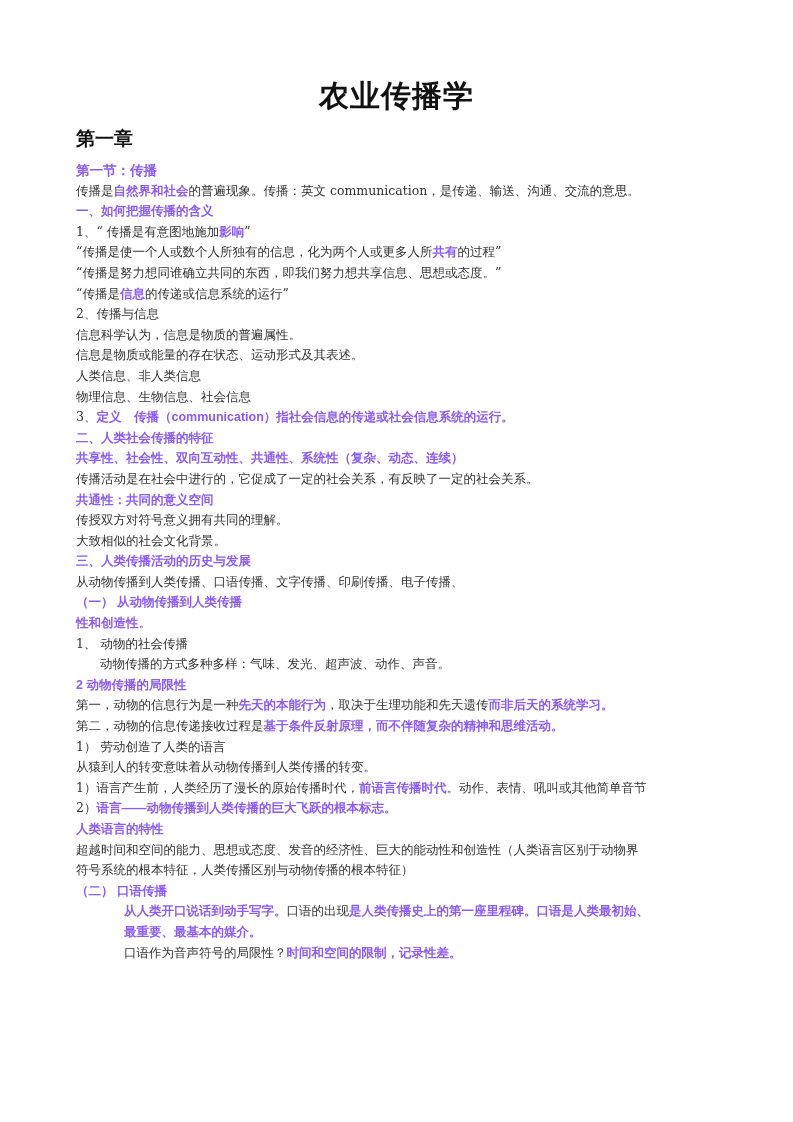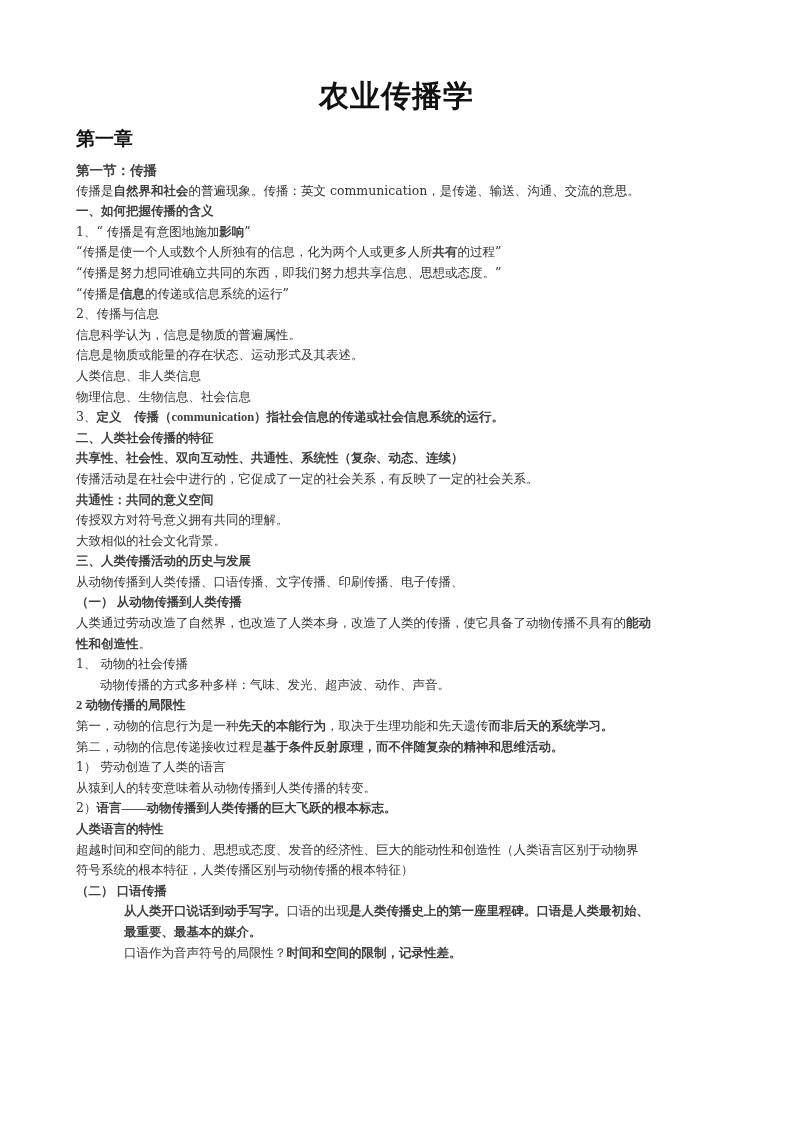--- a/index.html
+++ b/index.html
@@ -17,21 +17,21 @@
   .chapter {
     position: absolute; left: 76px; top: 126px;
     font-family: Liberation Mono, monospace;
     font-size: 19px; font-weight: bold; color: #111;
   }
   .body-block { position: absolute; left: 76px; top: 160px; width: 650px; }
   .line {
     font-size: 12.5px; line-height: 20.6px; height: 20.6px; white-space: nowrap;
     color: #333;
   }
-  .b { font-weight: bold; color: #404040; font-family: Liberation Serif, serif; }
+  .b { font-weight: bold; color: #8b5cf6; font-family: Liberation Sans, sans-serif; }
   .indent1 { padding-left: 24px; }
   .indent2 { padding-left: 48px; }
   .sec { font-size: 13.5px; }
 </style>
 </head>
 <body>
 
 <div class="page">
   <div class="title">农业传播学</div>
   <div class="chapter">第一章</div>
@@ -51,29 +51,29 @@
       <div class="line"><span>3、</span><span class="b">定义　传播（communication）指社会信息的传递或社会信息系统的运行。</span></div>
       <div class="line"><span class="b">二、人类社会传播的特征</span></div>
       <div class="line"><span class="b">共享性、社会性、双向互动性、共通性、系统性（复杂、动态、连续）</span></div>
       <div class="line"><span>传播活动是在社会中进行的，它促成了一定的社会关系，有反映了一定的社会关系。</span></div>
       <div class="line"><span class="b">共通性：共同的意义空间</span></div>
       <div class="line"><span>传授双方对符号意义拥有共同的理解。</span></div>
       <div class="line"><span>大致相似的社会文化背景。</span></div>
       <div class="line"><span class="b">三、人类传播活动的历史与发展</span></div>
       <div class="line"><span>从动物传播到人类传播、口语传播、文字传播、印刷传播、电子传播、</span></div>
       <div class="line"><span class="b">（一） 从动物传播到人类传播</span></div>
-      <div class="line"><span>人类通过劳动改造了自然界，也改造了人类本身，改造了人类的传播，使它具备了动物传播不具有的</span><span class="b">能动</span></div>
       <div class="line"><span class="b">性和创造性</span><span>。</span></div>
       <div class="line"><span>1、 动物的社会传播</span></div>
       <div class="line indent1"><span>动物传播的方式多种多样：气味、发光、超声波、动作、声音。</span></div>
       <div class="line"><span class="b">2 动物传播的局限性</span></div>
       <div class="line"><span>第一，动物的信息行为是一种</span><span class="b">先天的本能行为</span><span>，取决于生理功能和先天遗传</span><span class="b">而非后天的系统学习。</span></div>
       <div class="line"><span>第二，动物的信息传递接收过程是</span><span class="b">基于条件反射原理，而不伴随复杂的精神和思维活动。</span></div>
       <div class="line"><span>1） 劳动创造了人类的语言</span></div>
       <div class="line"><span>从猿到人的转变意味着从动物传播到人类传播的转变。</span></div>
+      <div class="line"><span>1）语言产生前，人类经历了漫长的原始传播时代，</span><span class="b">前语言传播时代</span><span>。动作、表情、吼叫或其他简单音节</span></div>
       <div class="line"><span>2）</span><span class="b">语言——动物传播到人类传播的巨大飞跃的根本标志。</span></div>
       <div class="line"><span class="b">人类语言的特性</span></div>
       <div class="line"><span>超越时间和空间的能力、思想或态度、发音的经济性、巨大的能动性和创造性（人类语言区别于动物界</span></div>
       <div class="line"><span>符号系统的根本特征，人类传播区别与动物传播的根本特征）</span></div>
       <div class="line"><span class="b">（二） 口语传播</span></div>
       <div class="line indent2"><span class="b">从人类开口说话到动手写字。</span><span>口语的出现</span><span class="b">是人类传播史上的第一座里程碑。口语是人类最初始、</span></div>
       <div class="line indent2"><span class="b">最重要、最基本的媒介。</span></div>
       <div class="line indent2"><span>口语作为音声符号的局限性？</span><span class="b">时间和空间的限制，记录性差。</span></div>
     </div>
 </div>

